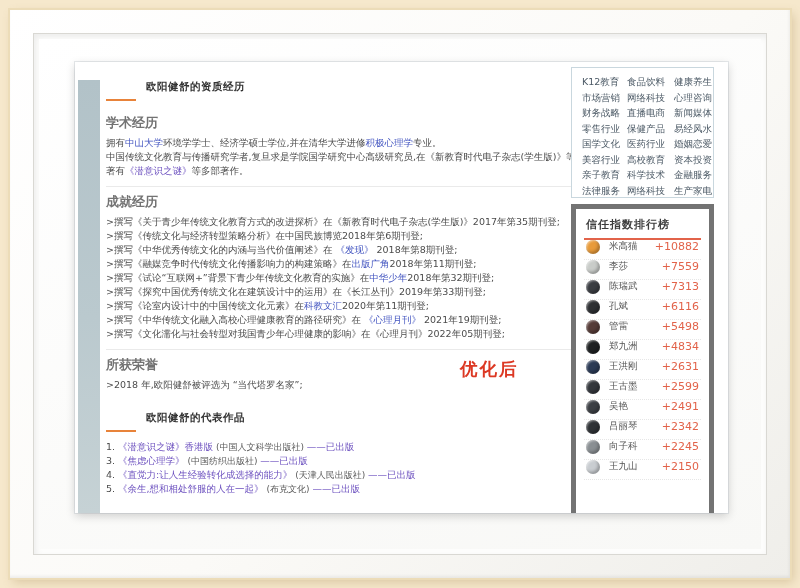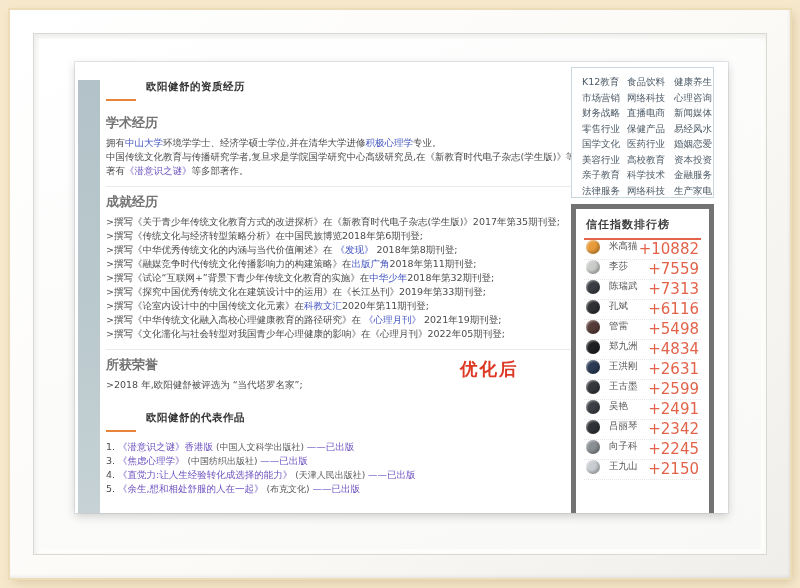--- a/index.html
+++ b/index.html
@@ -32,21 +32,21 @@
   #tags-grid { display:grid; grid-template-columns:45px 47px 1fr; row-gap:1.5px; }
   .tag { font-size:9.5px; line-height:14px; color:#4c5a66; cursor:pointer; white-space:nowrap; }
   .rank-box { position:absolute; left:496px; top:142px; width:143px; height:334px;
     border:5px solid #737373; background:#fff; padding:0 8px; }
   .rank-title { font-size:11px; font-weight:bold; color:#3d3d3d; padding:8px 0 6px 2px;
     border-bottom:2px solid #e2634a; letter-spacing:1px; }
   .rank-row { display:flex; height:20px; border-bottom:1px dotted #e6e6e6; }
   .avatar { width:14px; height:14px; border-radius:50%; flex:0 0 14px; margin-left:2px;
     box-shadow:inset -2px -2px 3px rgba(0,0,0,.25), inset 1px 1px 2px rgba(255,255,255,.45); }
   .rank-name { font-size:9.5px; color:#555; margin-left:9px; white-space:nowrap; }
-  .rank-score { font-size:15px; color:#e2634a; margin-left:auto; margin-right:2px; }
+  .rank-score { font-size:11px; color:#e2634a; margin-left:auto; margin-right:2px; }
 </style>
 </head>
 <body>
 
 <div class="scene">
   <div class="frame-band"></div>
   <div class="frame-step"></div>
   <div class="mat"></div>
 
   <div class="page">

